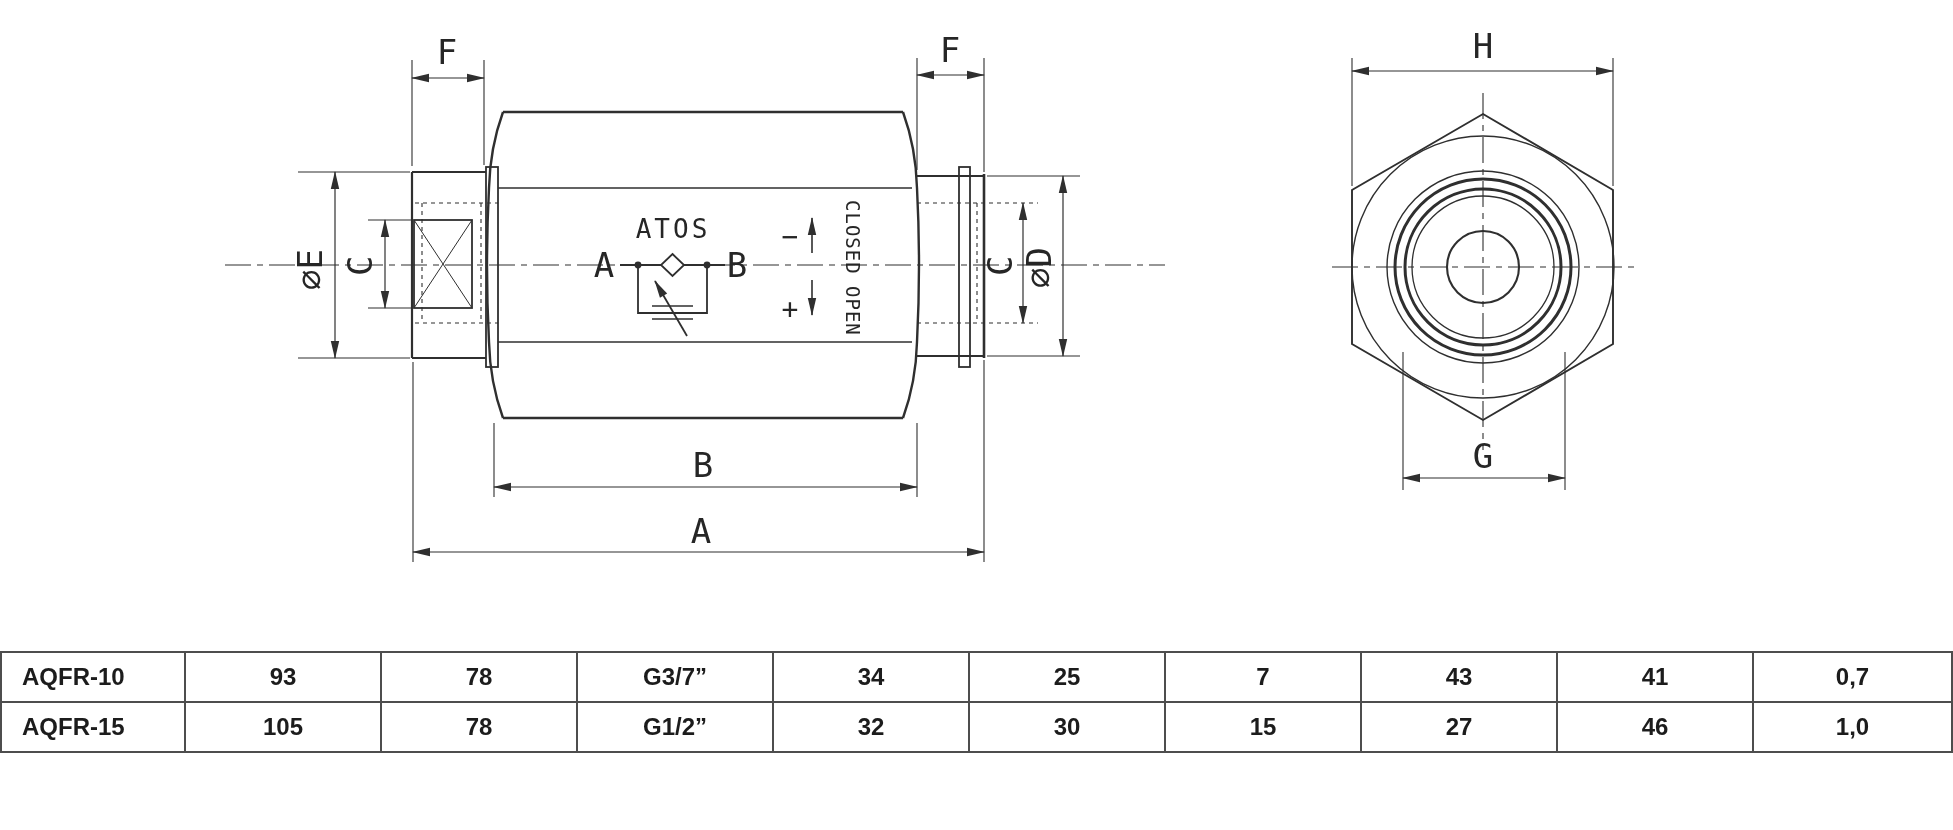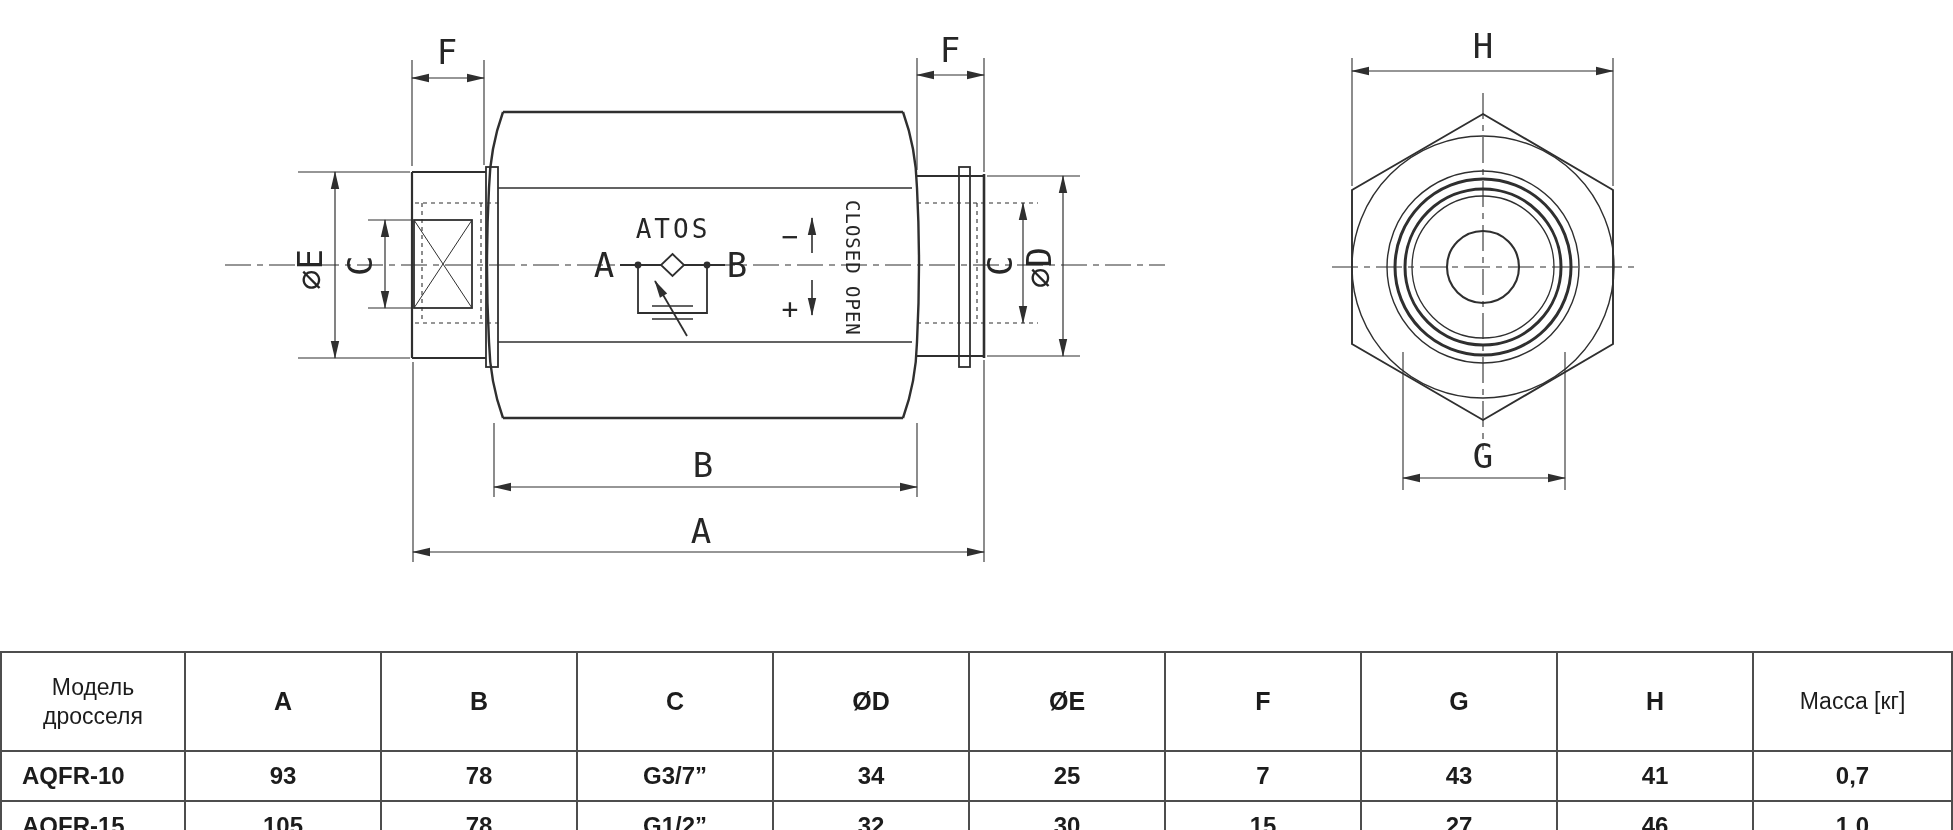--- a/index.html
+++ b/index.html
@@ -176,32 +176,20 @@
           <col style="width:196px">
       <col style="width:196px">
           <col style="width:196px">
           <col style="width:196px">
       <col style="width:196px">
           <col style="width:196px">
           <col style="width:196px">
           <col>
     </colgroup>
     <tbody>
-      <tr class="hdr">
-        <td class="model-hdr">Модель дросселя</td>
-        <td>A</td>
-        <td>B</td>
-        <td>C</td>
-        <td>ØD</td>
-        <td>ØE</td>
-        <td>F</td>
-        <td>G</td>
-        <td>H</td>
-        <td class="mass-hdr">Масса  [кг]</td>
-      </tr>
       <tr class="datarow">
         <td class="model-cell">AQFR-10</td>
         <td>93</td>
         <td>78</td>
         <td>G3/7”</td>
         <td>34</td>
         <td>25</td>
         <td>7</td>
         <td>43</td>
         <td>41</td>

